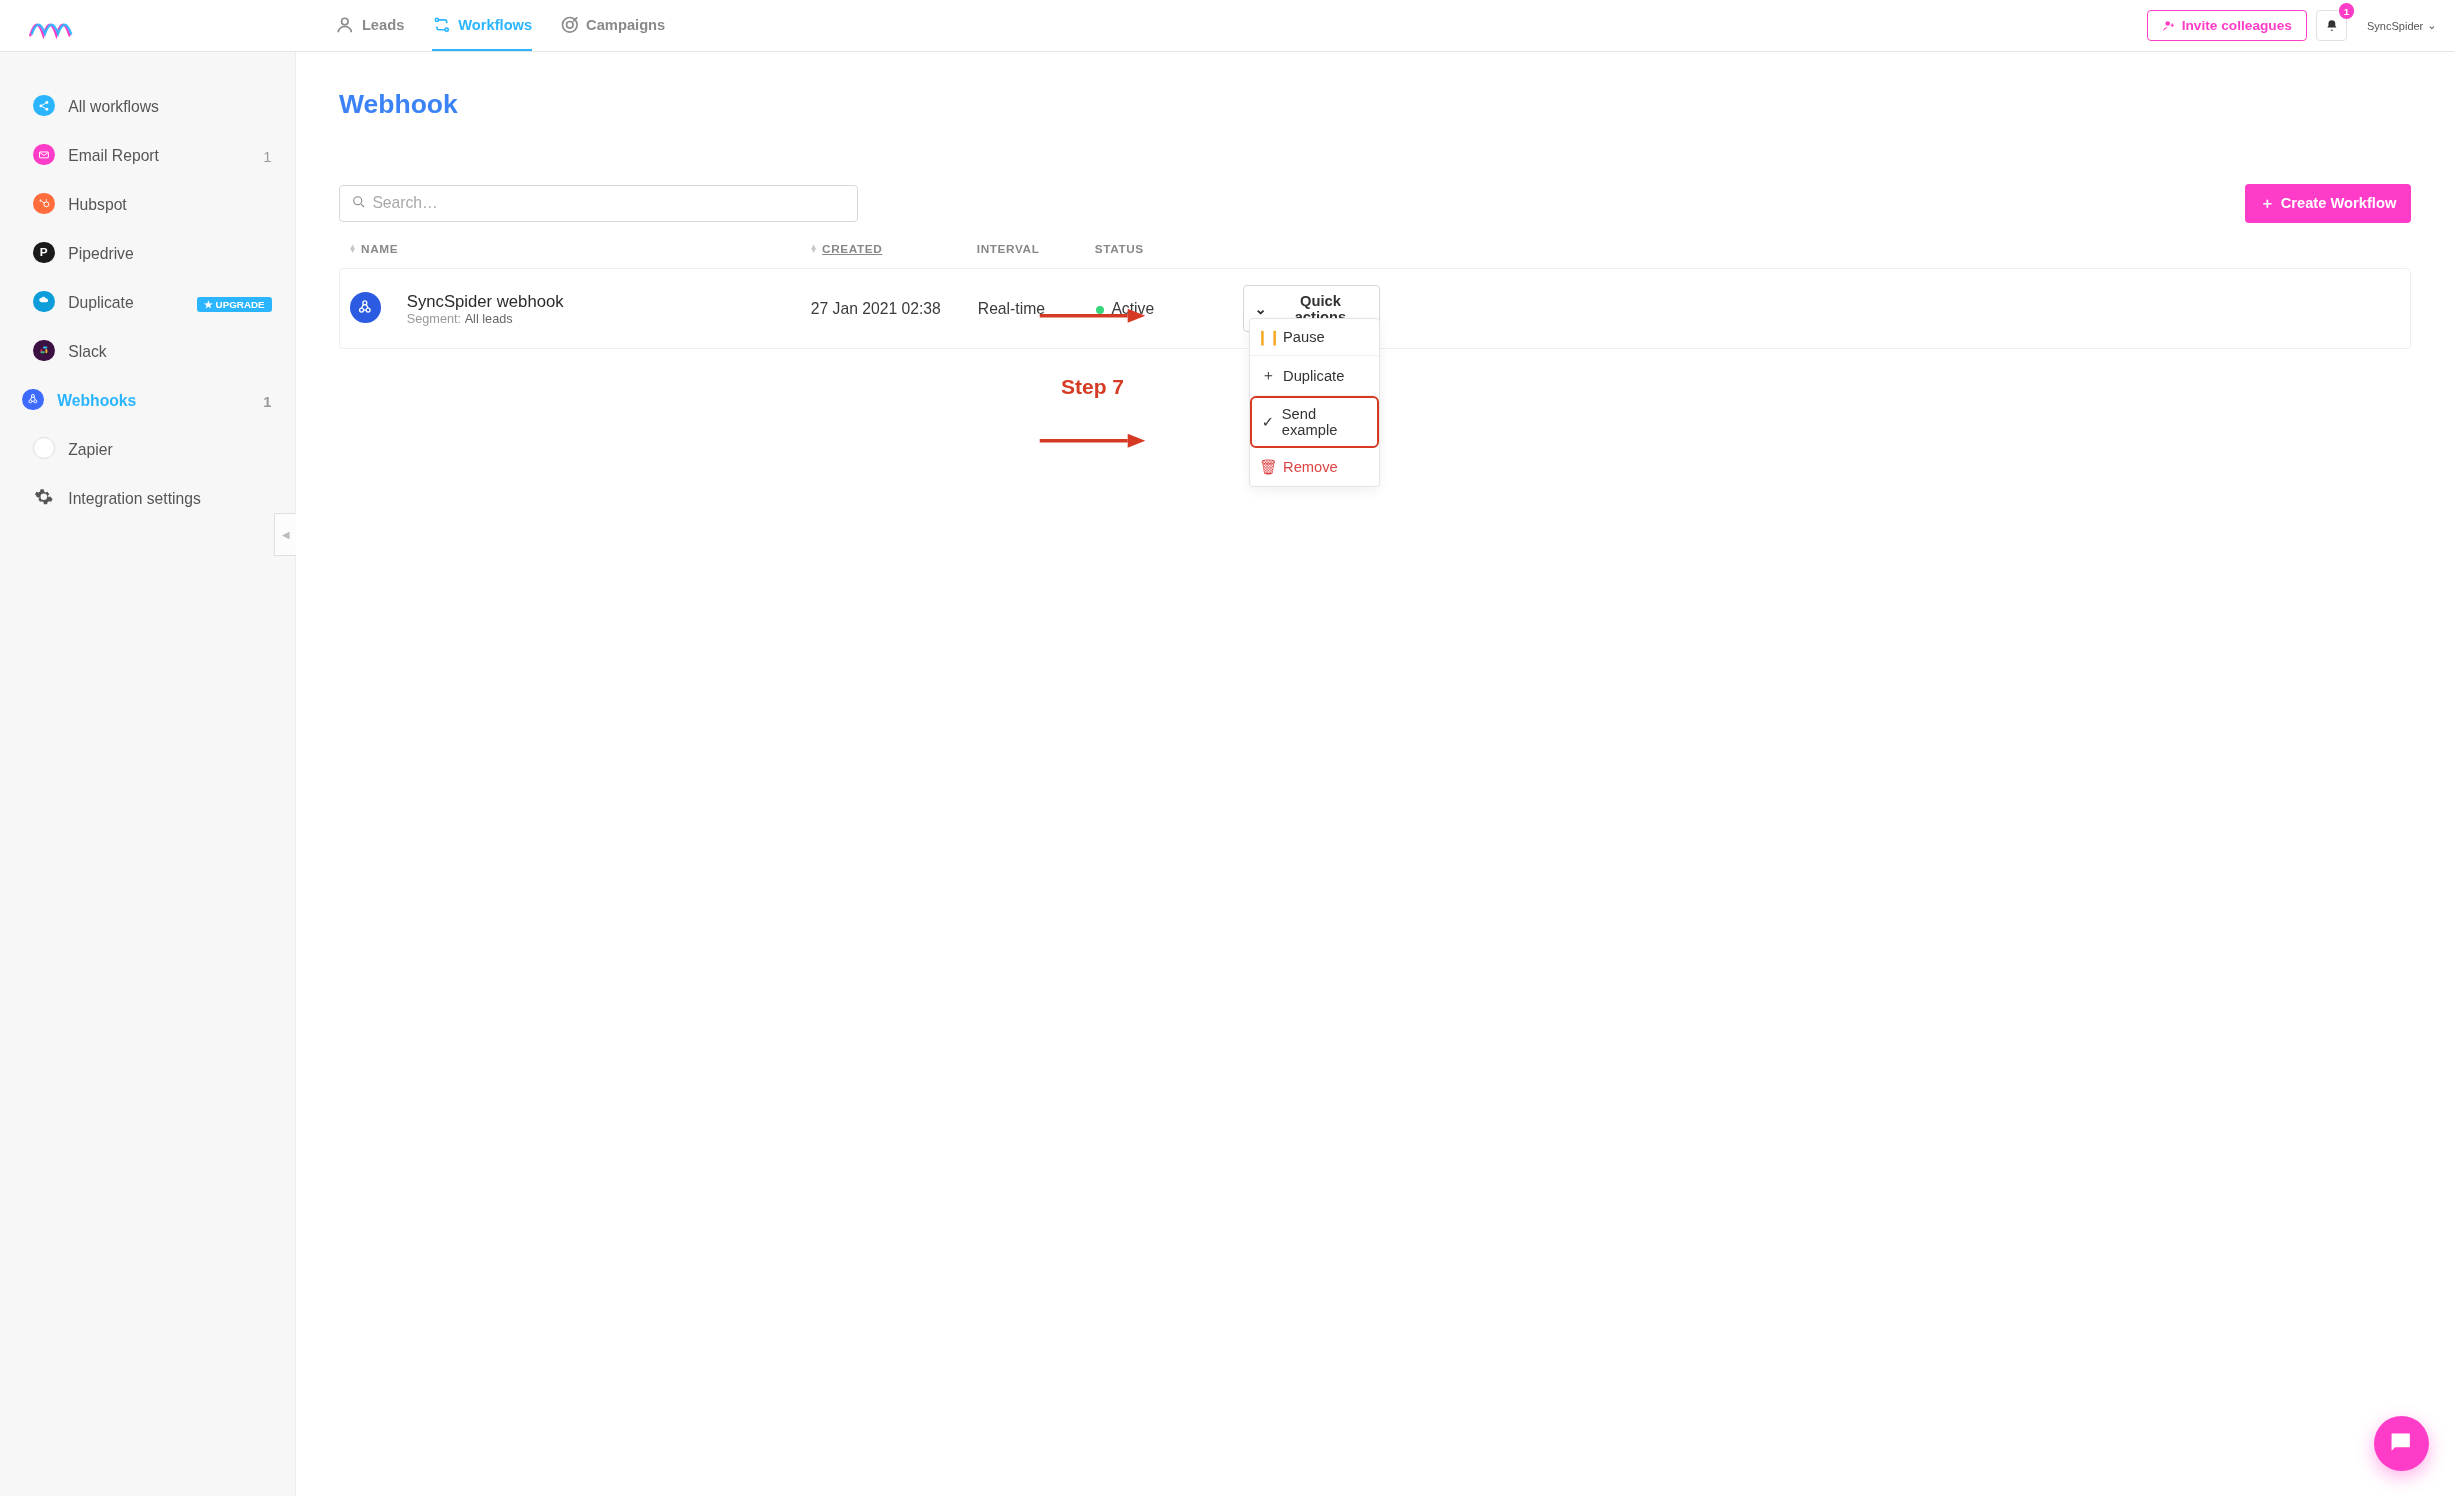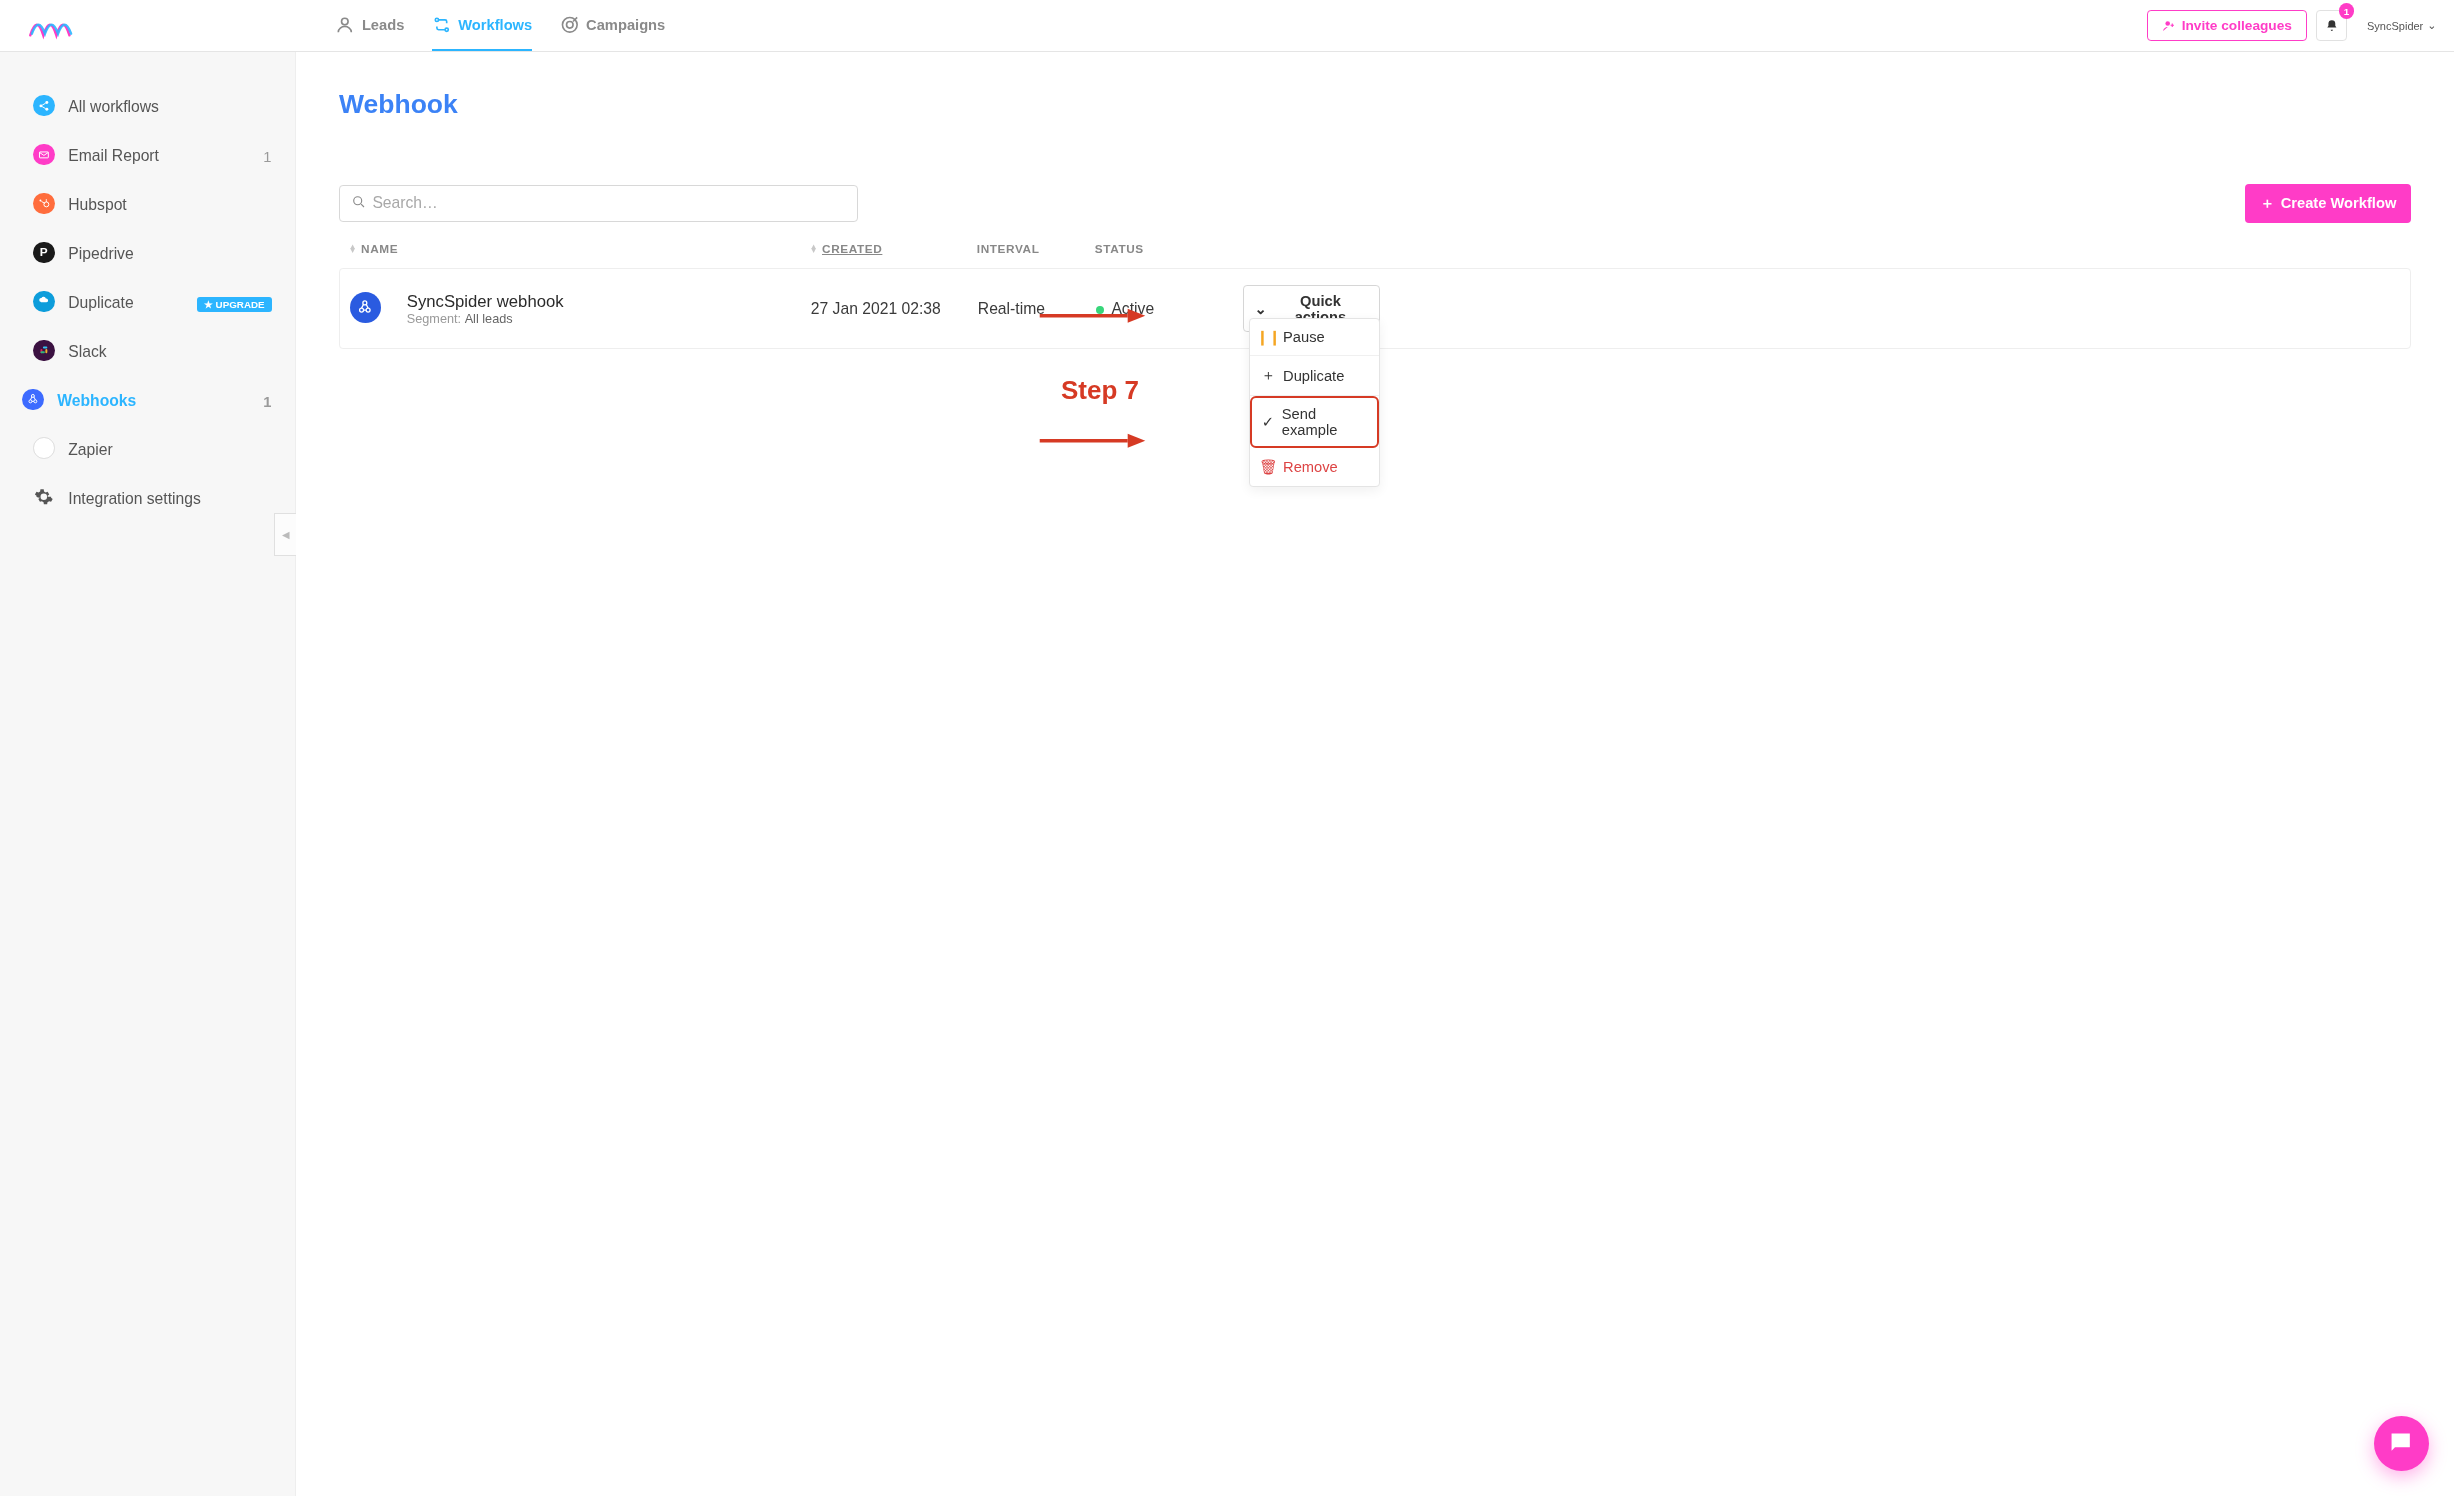--- a/index.html
+++ b/index.html
@@ -275,21 +275,21 @@
   .annot-arrow {
     position: absolute;
     height: 17.6px;
     pointer-events: none;
   }
   .annot-arrow svg { width: 100%; height: 100%; }
   .annot-label {
     position: absolute;
     color: #d63a24;
     font-weight: 700;
-    font-size: 26px;
+    font-size: 21px;
     pointer-events: none;
   }
   
   .chat-fab {
     position: fixed;
     right: 25.5px; bottom: 25.5px;
     width: 55px; height: 55px; border-radius: 50%;
     background: #ff3cc7;
     display: flex; align-items: center; justify-content: center;
     color: #fff;

